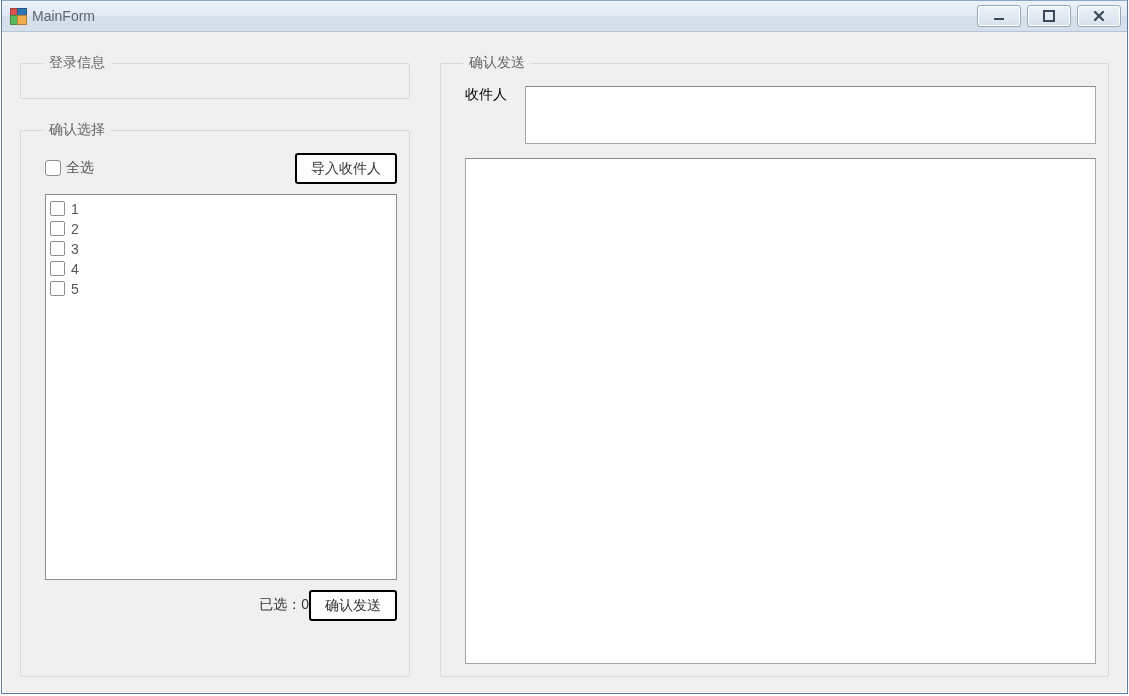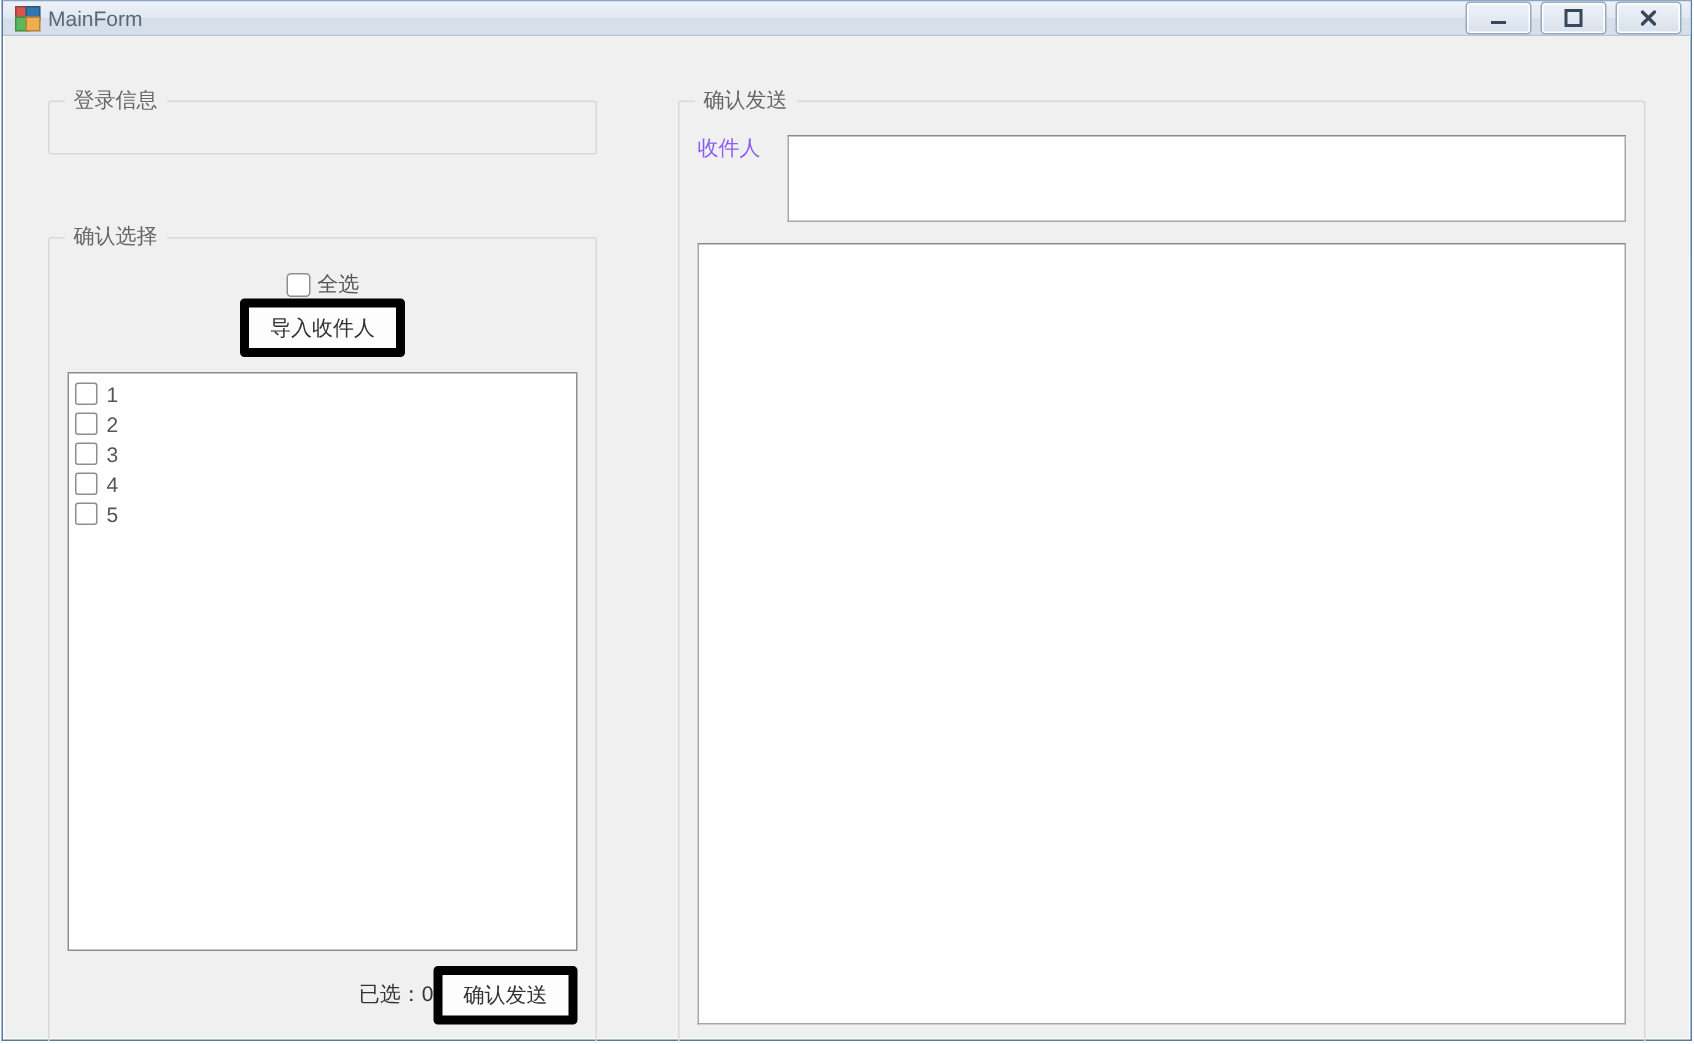--- a/index.html
+++ b/index.html
@@ -73,40 +73,40 @@
     display: flex;
     gap: 22px;
   }
 
   .col-left  { width: 398px; display:flex; flex-direction:column; gap:14px; }
   .col-right { flex:1; display:flex; flex-direction:column; }
 
   fieldset.groupbox {
     border: 1px solid #d8d8d8;
     border-radius: 2px;
-    margin: 16px;
-    padding: 14px 12px 12px 12px;
+    margin: 4px;
+    padding: 14px 12px 12px 24px;
     position: relative;
   }
   fieldset.groupbox > legend {
     padding: 0 6px;
     color: #666;
     font-size: 14px;
     margin-left: -2px;
   }
 
   .row {
     display:flex;
     align-items:center;
     gap:8px;
   }
   .row + .row { margin-top:16px; }
 
   .label-cell { width: 40px; color:#555; text-align:left; }
-  .label-cell-wide { width: 50px; color:#8b5cf6; text-align:left; }
+  .label-cell-wide { width: 50px; color:#000000; text-align:left; }
 
   .text-input {
     border: 1px solid #a6a6a6;
     border-top-color:#8a8a8a;
     background:#fff;
     height:22px;
     padding:0 4px;
     font: inherit;
     outline: none;
   }
@@ -133,37 +133,36 @@
     content:"";
     position:absolute;
     left:4px; top:0px;
     width:4px; height:9px;
     border:2px solid #fff;
     border-top:none; border-left:none;
     transform:rotate(40deg);
   }
 
   .btn {
-    border:6px solid #000000;
+    border:2px solid #000000;
     background:#fdfdfd;
     padding:5px 14px;
     font:inherit;
     color:#333;
     border-radius:3px;
     cursor:pointer;
     line-height:1.2;
   }
 
   
   .recipients-top {
     display:flex;
     align-items:center;
     justify-content:space-between;
     margin-bottom:10px;
-    flex-direction:column;
   }
   .recipient-list {
     border:1px solid #8e8e8e;
     background:#fff;
     height:376px;
     overflow:auto;
     padding:4px;
   }
   .list-item {
     display:flex; align-items:center; gap:6px;

